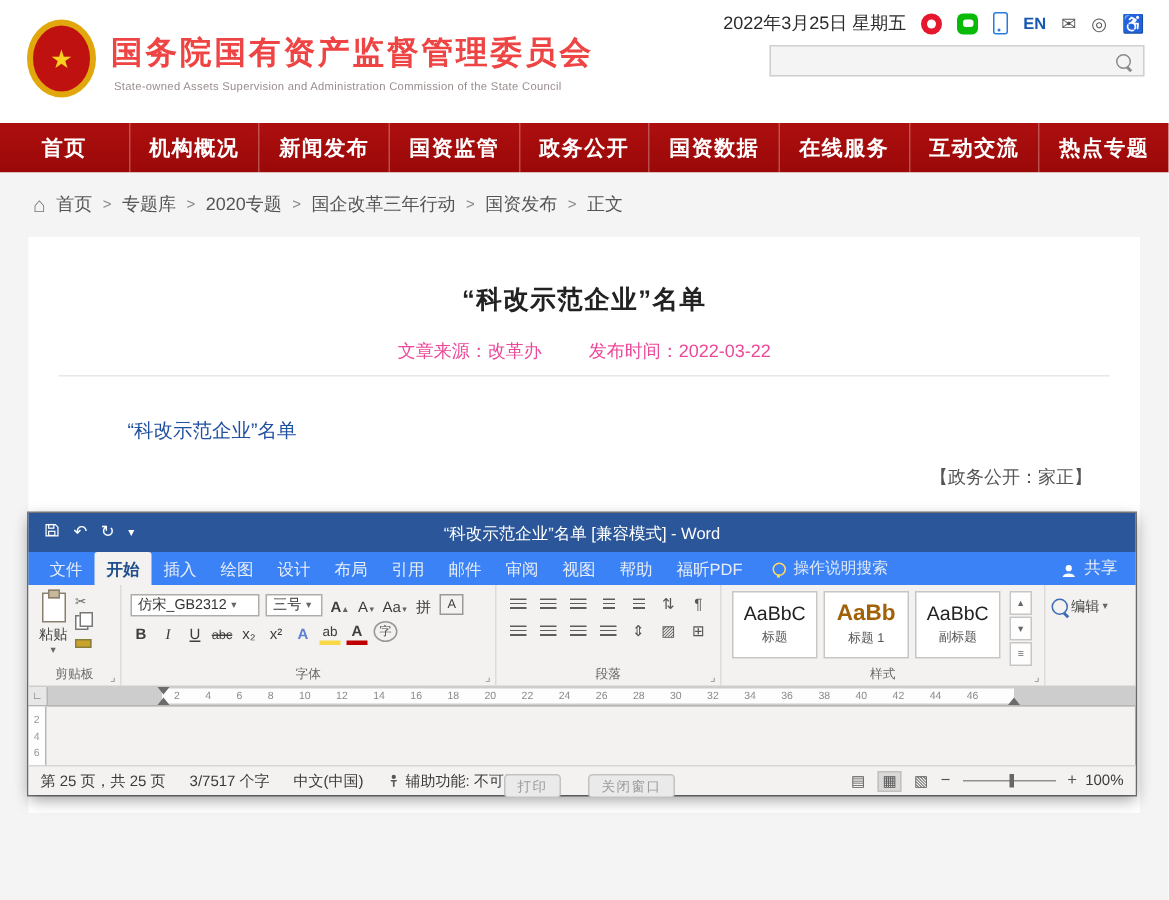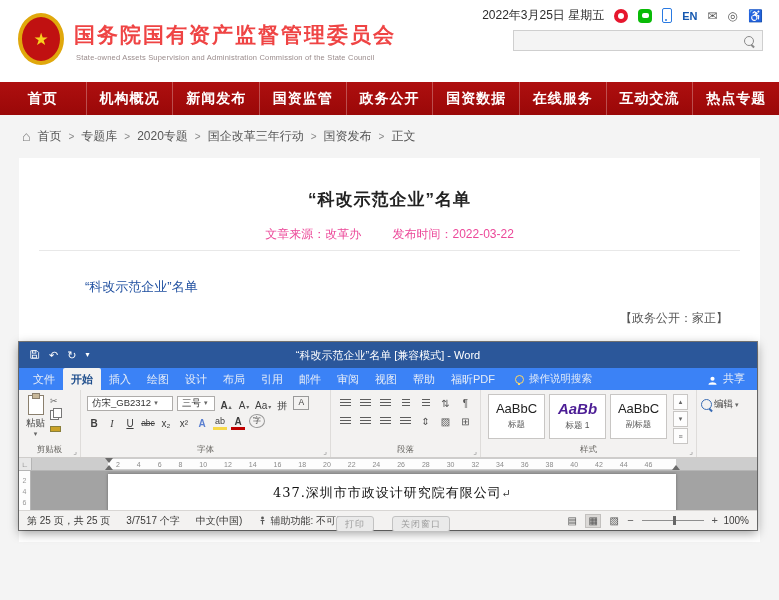--- a/index.html
+++ b/index.html
@@ -143,21 +143,21 @@
   .pico{width:15px;height:14px;display:inline-flex;align-items:center;justify-content:center;
         cursor:pointer;color:#555;font-size:10px;}
   .ln{width:11px;height:9px;background:repeating-linear-gradient(to bottom,#5d5d5d 0 1px,transparent 1px 3px);}
   .ln.short{width:8px;}
 
   .g-styles{width:216px;}
   .styles-row{display:flex;gap:4px;padding-left:3px;}
   .style-card{width:57px;height:45px;background:#fff;border:1px solid #c8c6c4;display:flex;
               flex-direction:column;align-items:center;justify-content:center;cursor:pointer;box-sizing:border-box;}
   .sprev{font-size:13px;color:#222;line-height:1.1;}
-  .sprev.big{font-size:15px;font-weight:bold;color:#4c1d95;font-style:italic;}
+  .sprev.big{font-size:15px;font-weight:bold;color:#a16207;}
   .sname{font-size:8.5px;color:#555;margin-top:3px;}
   .scrollcol{display:flex;flex-direction:column;gap:1px;margin-left:2px;}
   .scbtn{width:13px;height:14px;border:1px solid #c8c6c4;background:#fdfdfd;font-size:7px;color:#666;
          display:flex;align-items:center;justify-content:center;cursor:pointer;}
 
   .g-edit{width:58px;border-right:none;}
   .edit-btn{display:flex;flex-direction:row;align-items:center;gap:2px;padding-top:4px;cursor:pointer;
             font-size:9.5px;color:#444;}
   .magblue{width:9px;height:9px;border:1.5px solid #3a6db5;border-radius:50%;position:relative;}
   .magblue::after{content:"";position:absolute;left:8px;top:8px;width:4px;height:1.5px;background:#3a6db5;
@@ -466,27 +466,20 @@
       <span class="mk mk-fl"></span>
       <span class="mk mk-h"></span>
       <span class="mk mk-r"></span>
     </div>
 
     <div class="vruler">
       <div class="vnums">2
 4
 6</div>
     </div>
-    <div class="canvas">
-      <div class="docpage">
-        <div class="docline">
-          <span>437.深圳市市政设计研究院有限公司</span><span class="pmark">↵</span>
-        </div>
-      </div>
-    </div>
 
     <div class="statusbar">
       <span class="st-item">第 25 页，共 25 页</span>
       <span class="st-item">3/7517 个字</span>
       <span class="st-item">中文(中国)</span>
       <span class="st-item">
         <svg width="9" height="9" viewBox="0 0 16 16" fill="#555">
           <circle cx="8" cy="3.5" r="2.5"></circle>
             <path d="M4 7h8l-1 2h-2v6h-2V9H5z"></path>
         </svg>

